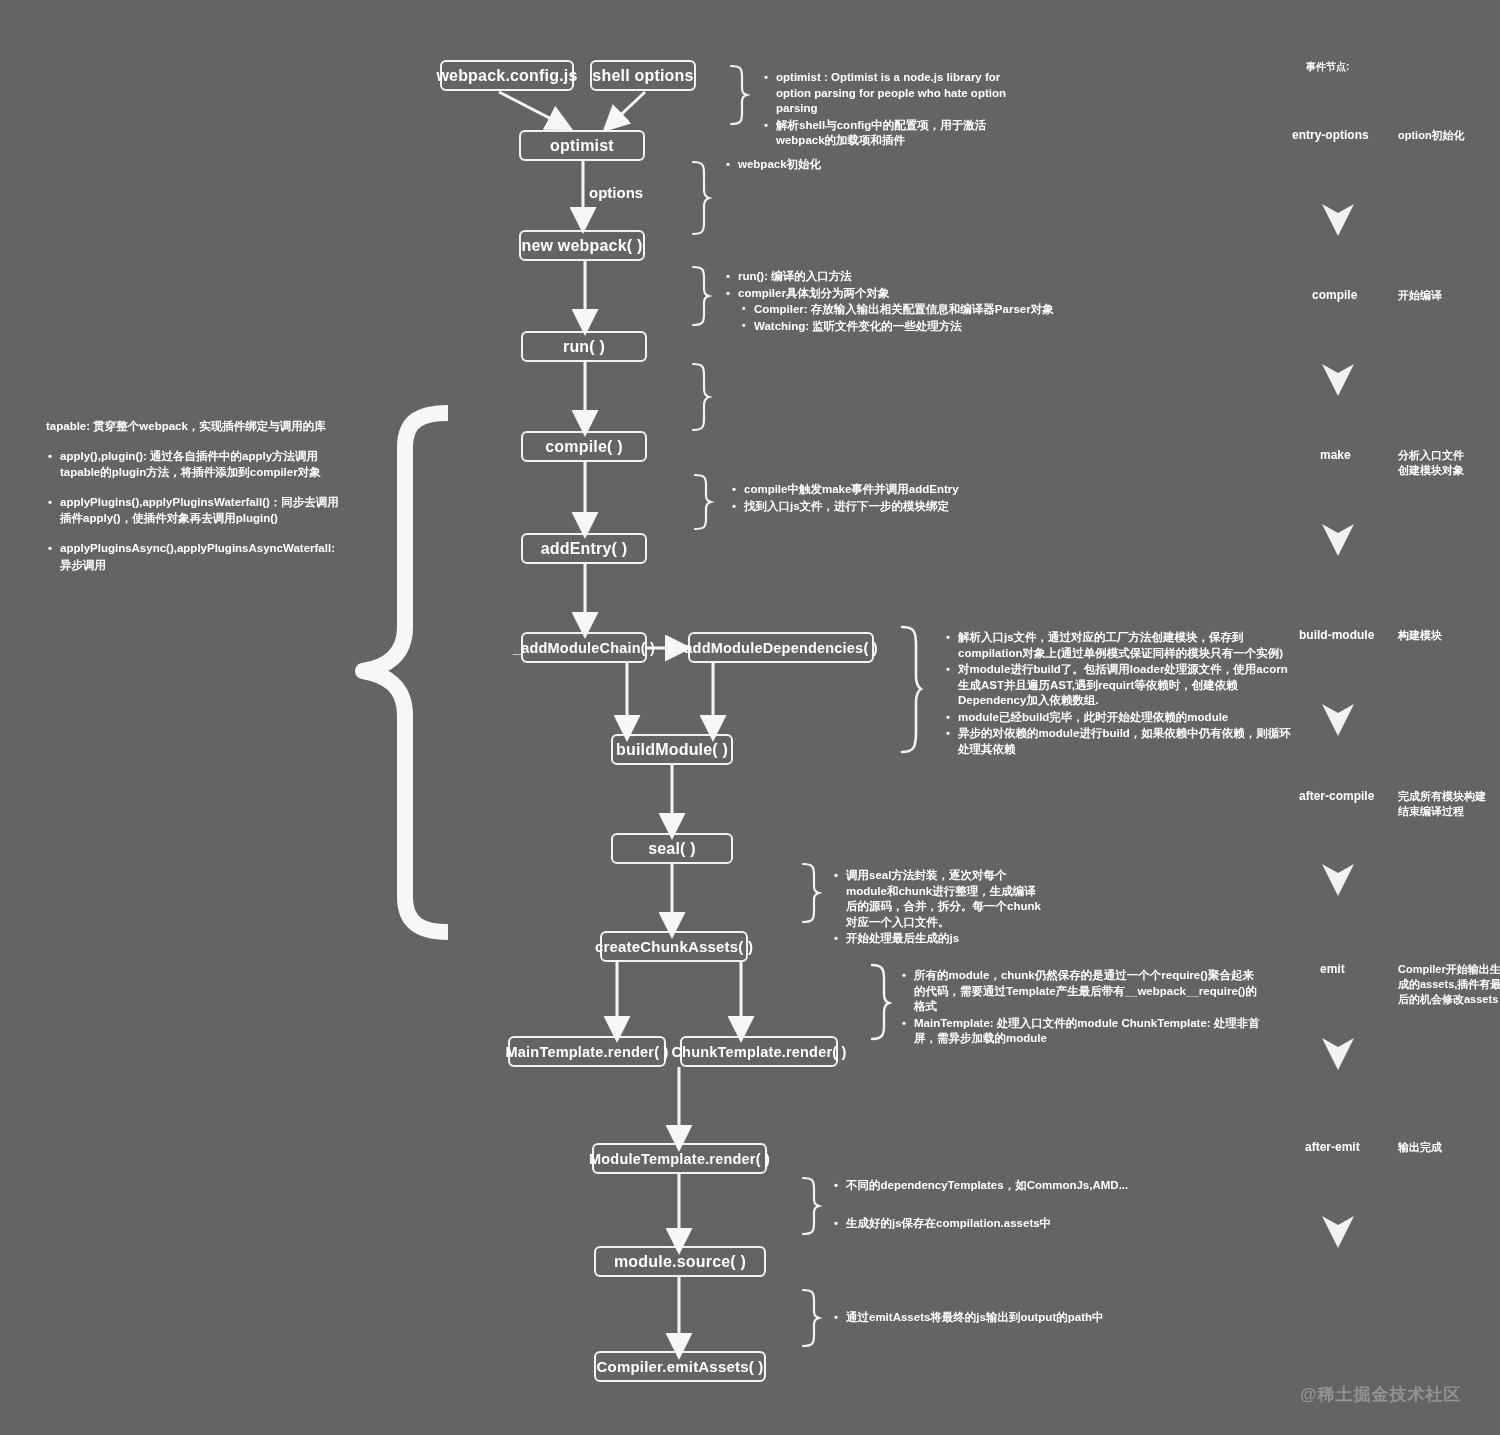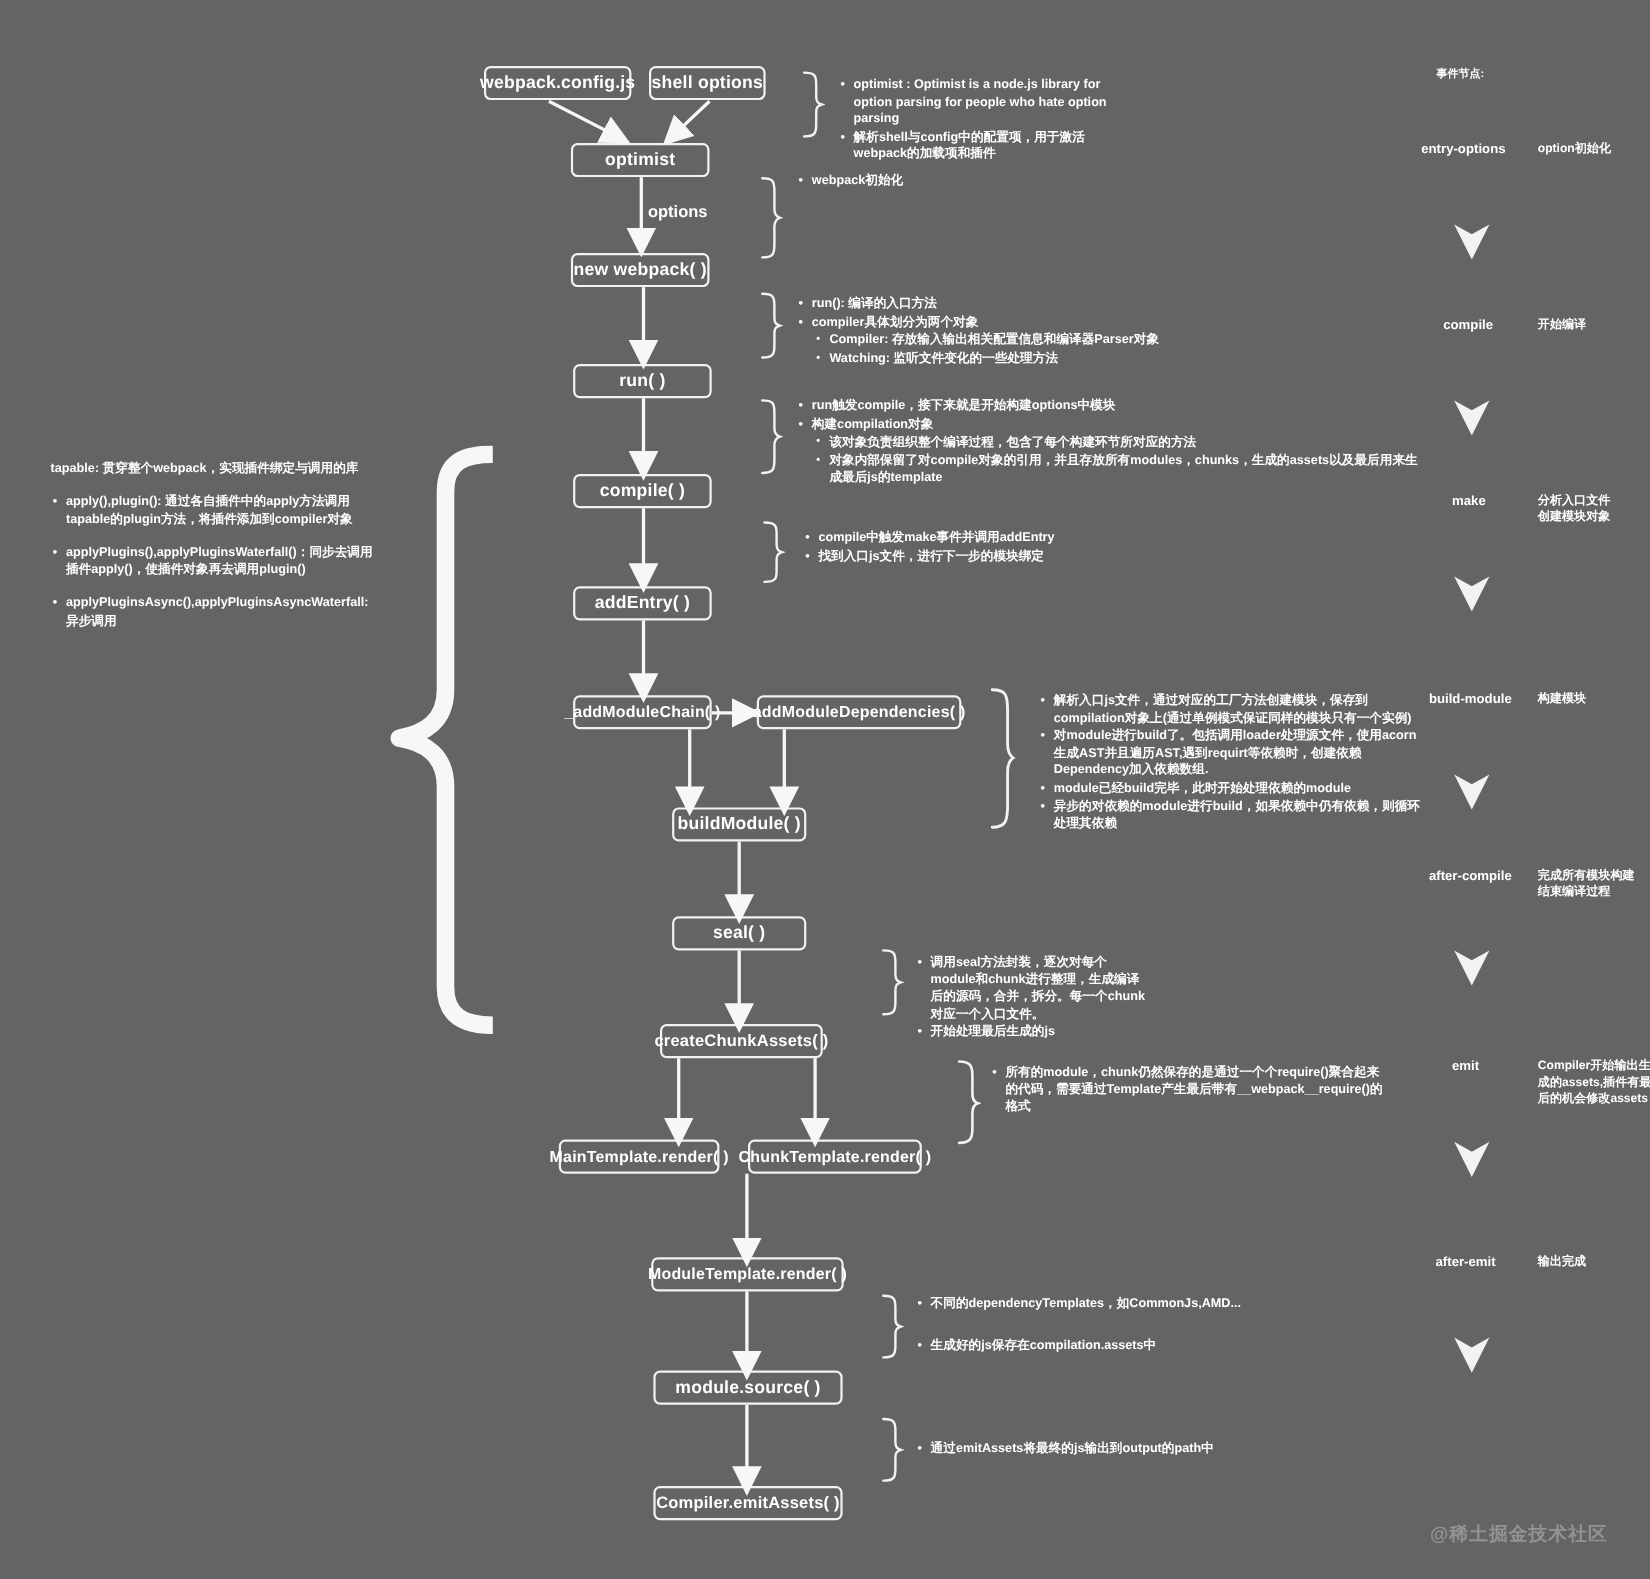--- a/index.html
+++ b/index.html
@@ -210,21 +210,21 @@
   </div>
 
   <div class="node" style="left:611px; top:833px; width:122px; height:31px;">
     <span>seal( )</span>
   </div>
 
   <div class="node" style="left:600px; top:931px; width:148px; height:31px; font-size:15px;">
     <span>createChunkAssets( )</span>
   </div>
 
-  <div class="node" style="left:508px; top:1036px; width:146px; height:31px; font-size:14.5px;text-align:right;">
+  <div class="node" style="left:508px; top:1036px; width:158px; height:31px; font-size:14.5px;text-align:right;">
     <span>MainTemplate.render( )</span>
   </div>
 
   <div class="node" style="left:680px; top:1036px; width:158px; height:31px; font-size:14.5px;">
     <span>ChunkTemplate.render( )</span>
   </div>
 
   <div class="node" style="left:592px; top:1143px; width:175px; height:31px; font-size:14.5px;">
     <span>ModuleTemplate.render( )</span>
   </div>
@@ -386,32 +386,20 @@
         </ul>
       </li>
     </ul>
   </div>
 
   <div class="brace" style="left:690px; top:362px;">
     <svg width="22" height="70" viewBox="0 0 22 70">
       <path d="M3 2 C 13 2, 14 5, 14 13 L 14 27 C 14 32, 16 34, 19 35 C 16 36, 14 38, 14 43 L 14 56 C 14 65, 13 68, 3 68" fill="none" stroke="#f2f2f2" stroke-width="2.2" stroke-linecap="round"></path>
     </svg>
   </div>
-  <div class="ann" style="left:724px; top:362px; width:570px;">
-    <ul>
-      <li>run触发compile，接下来就是开始构建options中模块</li>
-      <li>
-        <span>构建compilation对象</span>
-        <ul>
-          <li>该对象负责组织整个编译过程，包含了每个构建环节所对应的方法</li>
-          <li style="max-width:560px;">对象内部保留了对compile对象的引用，并且存放所有modules，chunks，生成的assets以及最后用来生成最后js的template</li>
-        </ul>
-      </li>
-    </ul>
-  </div>
 
   <div class="brace" style="left:692px; top:473px;">
     <svg width="22" height="58" viewBox="0 0 22 58">
       <path d="M3 2 C 13 2, 14 5, 14 12 L 14 22 C 14 27, 16 28, 19 29 C 16 30, 14 31, 14 36 L 14 46 C 14 53, 13 56, 3 56" fill="none" stroke="#f2f2f2" stroke-width="2.2" stroke-linecap="round"></path>
     </svg>
   </div>
   <div class="ann" style="left:730px; top:482px; width:450px;">
     <ul>
       <li>compile中触发make事件并调用addEntry</li>
       <li>找到入口js文件，进行下一步的模块绑定</li>
@@ -445,20 +433,21 @@
   </div>
 
   <div class="brace" style="left:868px; top:963px;">
     <svg width="24" height="78" viewBox="0 0 24 78">
       <path d="M4 2 C 14 2, 16 6, 16 15 L 16 31 C 16 37, 18 39, 21 40 C 18 41, 16 43, 16 49 L 16 63 C 16 72, 14 76, 4 76" fill="none" stroke="#f2f2f2" stroke-width="2.4" stroke-linecap="round"></path>
     </svg>
   </div>
   <div class="ann" style="left:900px; top:968px; width:360px;">
     <ul>
       <li>所有的module，chunk仍然保存的是通过一个个require()聚合起来的代码，需要通过Template产生最后带有__webpack__require()的格式</li>
+      <li style="white-space:pre-line;">MainTemplate: 处理入口文件的module ChunkTemplate: 处理非首屏，需异步加载的module</li>
     </ul>
   </div>
 
   <div class="brace" style="left:800px; top:1176px;">
     <svg width="22" height="60" viewBox="0 0 22 60">
       <path d="M3 2 C 13 2, 14 5, 14 13 L 14 23 C 14 28, 16 29, 19 30 C 16 31, 14 32, 14 37 L 14 47 C 14 55, 13 58, 3 58" fill="none" stroke="#f2f2f2" stroke-width="2.2" stroke-linecap="round"></path>
     </svg>
   </div>
   <div class="ann" style="left:832px; top:1178px; width:330px;">
     <ul>

